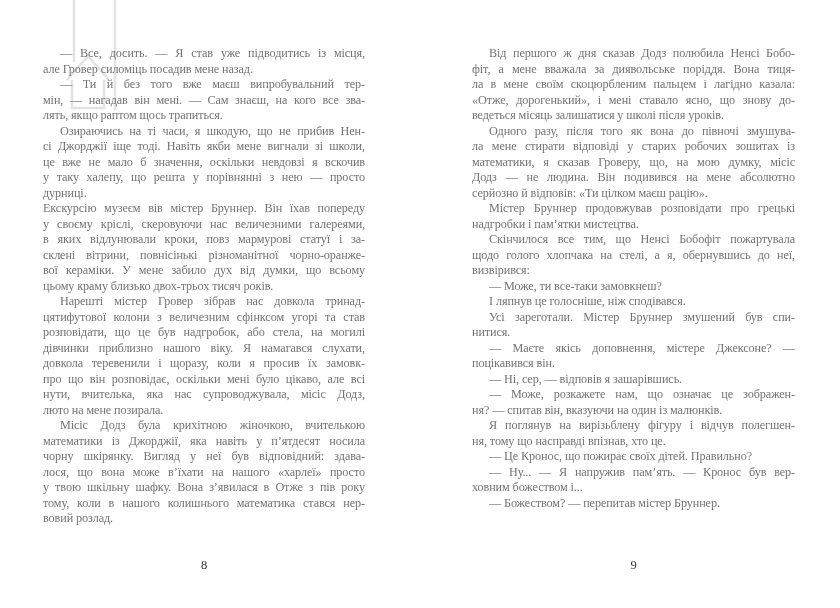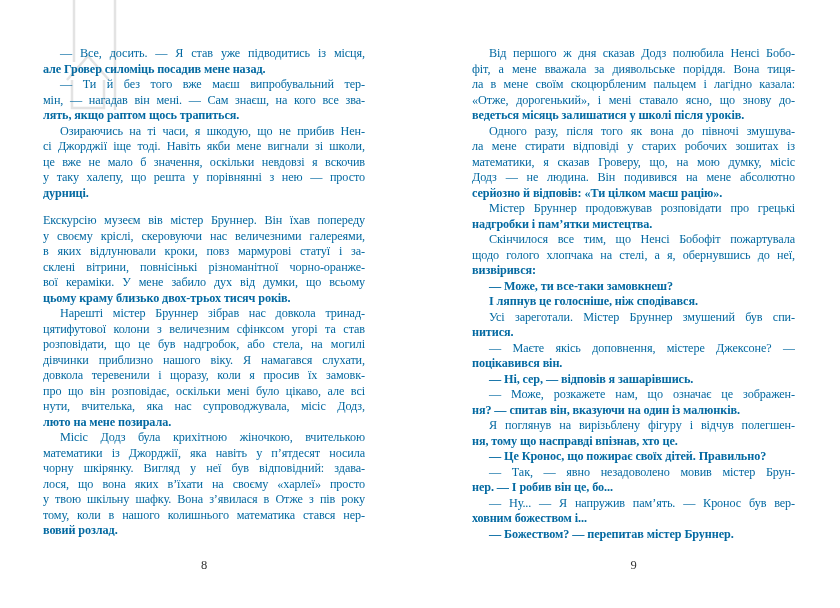--- a/index.html
+++ b/index.html
@@ -9,34 +9,34 @@
     position: relative;
     overflow: hidden;
     font-family: "Liberation Serif", serif;
   }
   .spread { position: absolute; inset: 0; }
   .watermark { position: absolute; left: 60px; top: 0; }
   .text-col {
     position: absolute;
     top: 46px;
     font: 12.2px/15.5px "Liberation Serif", serif;
-    color: #0369a1;
+    color: #737373;
     letter-spacing: -0.1px;
   }
   .col-left  { left: 43px;  width: 322px; }
   .col-right { left: 472px; width: 323px; }
   .para { margin: 0; }
-  .para.gap { margin-top: 12px; }
+  .para.gap { }
   .line {
     text-align: justify;
     text-align-last: justify;
     height: 15.5px;
     overflow: hidden;
   }
-  .line.last { text-align-last: left; font-weight: bold; }
+  .line.last { text-align-last: left; }
   .line.indent { text-indent: 17px; }
   .page-number {
     position: absolute;
     top: 558px;
     text-align: center;
     font: 12.5px/15px "Liberation Serif", serif;
     color: #333333;
   }
   .num-left  { left: 43px;  width: 322px; }
   .num-right { left: 472px; width: 323px; }
@@ -73,34 +73,34 @@
         </div>
         <div class="para gap">
           <div class="line">Екскурсію музеєм вів містер Бруннер. Він їхав попереду</div>
           <div class="line">у своєму кріслі, скеровуючи нас величезними галереями,</div>
           <div class="line">в яких відлунювали кроки, повз мармурові статуї і за-</div>
           <div class="line">склені вітрини, повнісінькі різноманітної чорно-оранже-</div>
           <div class="line">вої кераміки. У мене забило дух від думки, що всьому</div>
           <div class="line last">цьому краму близько двох-трьох тисяч років.</div>
         </div>
         <div class="para">
-          <div class="line indent">Нарешті містер Бруннер зібрав нас довкола тринад-</div>
+          <div class="line indent">Нарешті містер Гровер зібрав нас довкола тринад-</div>
           <div class="line">цятифутової колони з величезним сфінксом угорі та став</div>
           <div class="line">розповідати, що це був надгробок, або стела, на могилі</div>
           <div class="line">дівчинки приблизно нашого віку. Я намагався слухати,</div>
           <div class="line">довкола теревенили і щоразу, коли я просив їх замовк-</div>
           <div class="line">про що він розповідає, оскільки мені було цікаво, але всі</div>
           <div class="line">нути, вчителька, яка нас супроводжувала, місіс Додз,</div>
           <div class="line last">люто на мене позирала.</div>
         </div>
         <div class="para">
           <div class="line indent">Місіс Додз була крихітною жіночкою, вчителькою</div>
           <div class="line">математики із Джорджії, яка навіть у п’ятдесят носила</div>
           <div class="line">чорну шкірянку. Вигляд у неї був відповідний: здава-</div>
-          <div class="line">лося, що вона яких в’їхати на своєму «харлеї» просто</div>
+          <div class="line">лося, що вона може в’їхати на нашого «харлеї» просто</div>
           <div class="line">у твою шкільну шафку. Вона з’явилася в Отже з пів року</div>
           <div class="line">тому, коли в нашого колишнього математика стався нер-</div>
           <div class="line last">вовий розлад.</div>
         </div>
       </div>
     <div class="page-number num-left">8</div>
   </div>
 
   <div class="page">
     <div class="text-col col-right">
@@ -149,24 +149,20 @@
           <div class="line last">ня? — спитав він, вказуючи на один із малюнків.</div>
         </div>
         <div class="para">
           <div class="line indent">Я поглянув на вирізьблену фігуру і відчув полегшен-</div>
           <div class="line last">ня, тому що насправді впізнав, хто це.</div>
         </div>
         <div class="para">
           <div class="line last indent">— Це Кронос, що пожирає своїх дітей. Правильно?</div>
         </div>
         <div class="para">
-          <div class="line indent">— Так, — явно незадоволено мовив містер Брун-</div>
-          <div class="line last">нер. — І робив він це, бо...</div>
-        </div>
-        <div class="para">
           <div class="line indent">— Ну... — Я напружив пам’ять. — Кронос був вер-</div>
           <div class="line last">ховним божеством і...</div>
         </div>
         <div class="para">
           <div class="line last indent">— Божеством? — перепитав містер Бруннер.</div>
         </div>
       </div>
     <div class="page-number num-right">9</div>
   </div>
 

